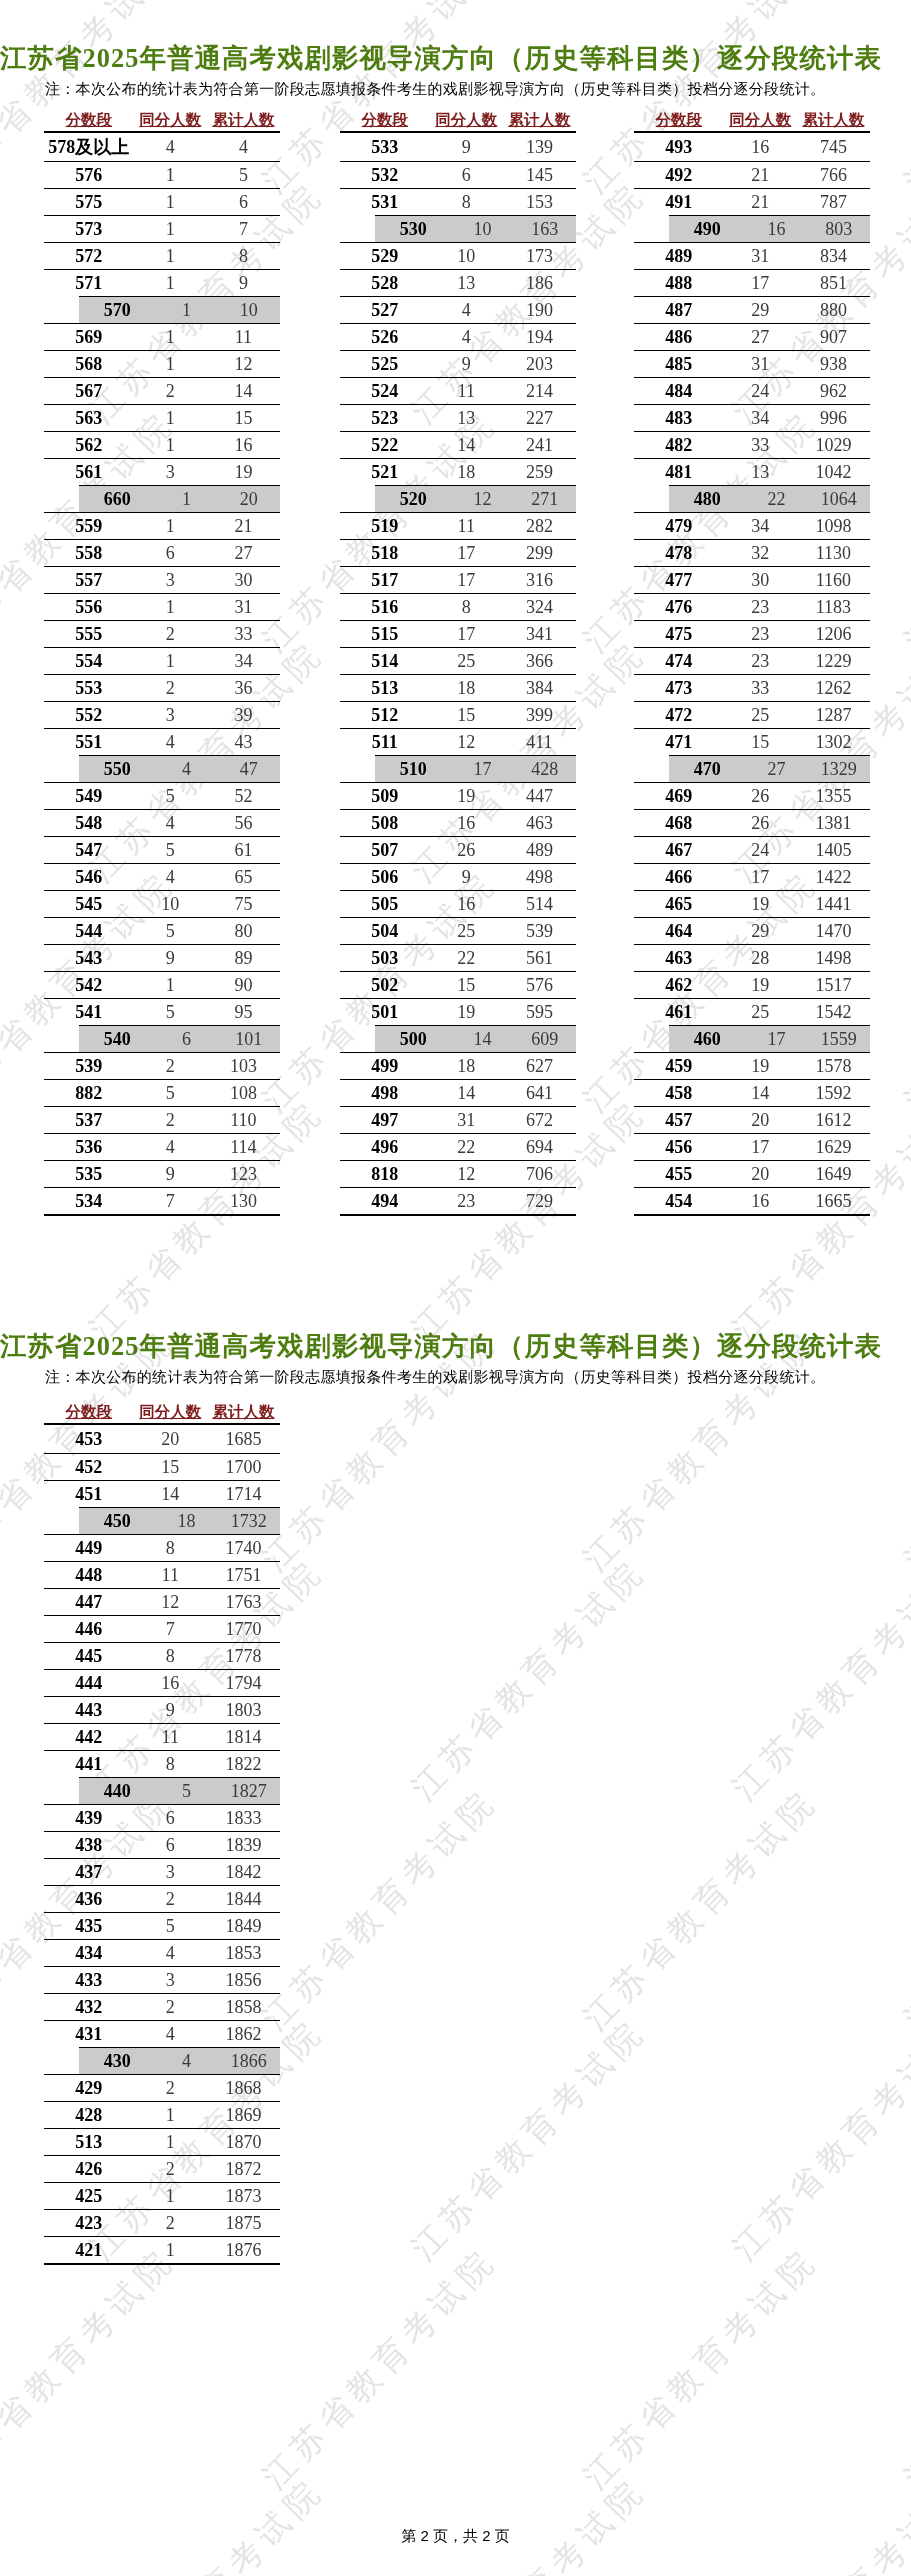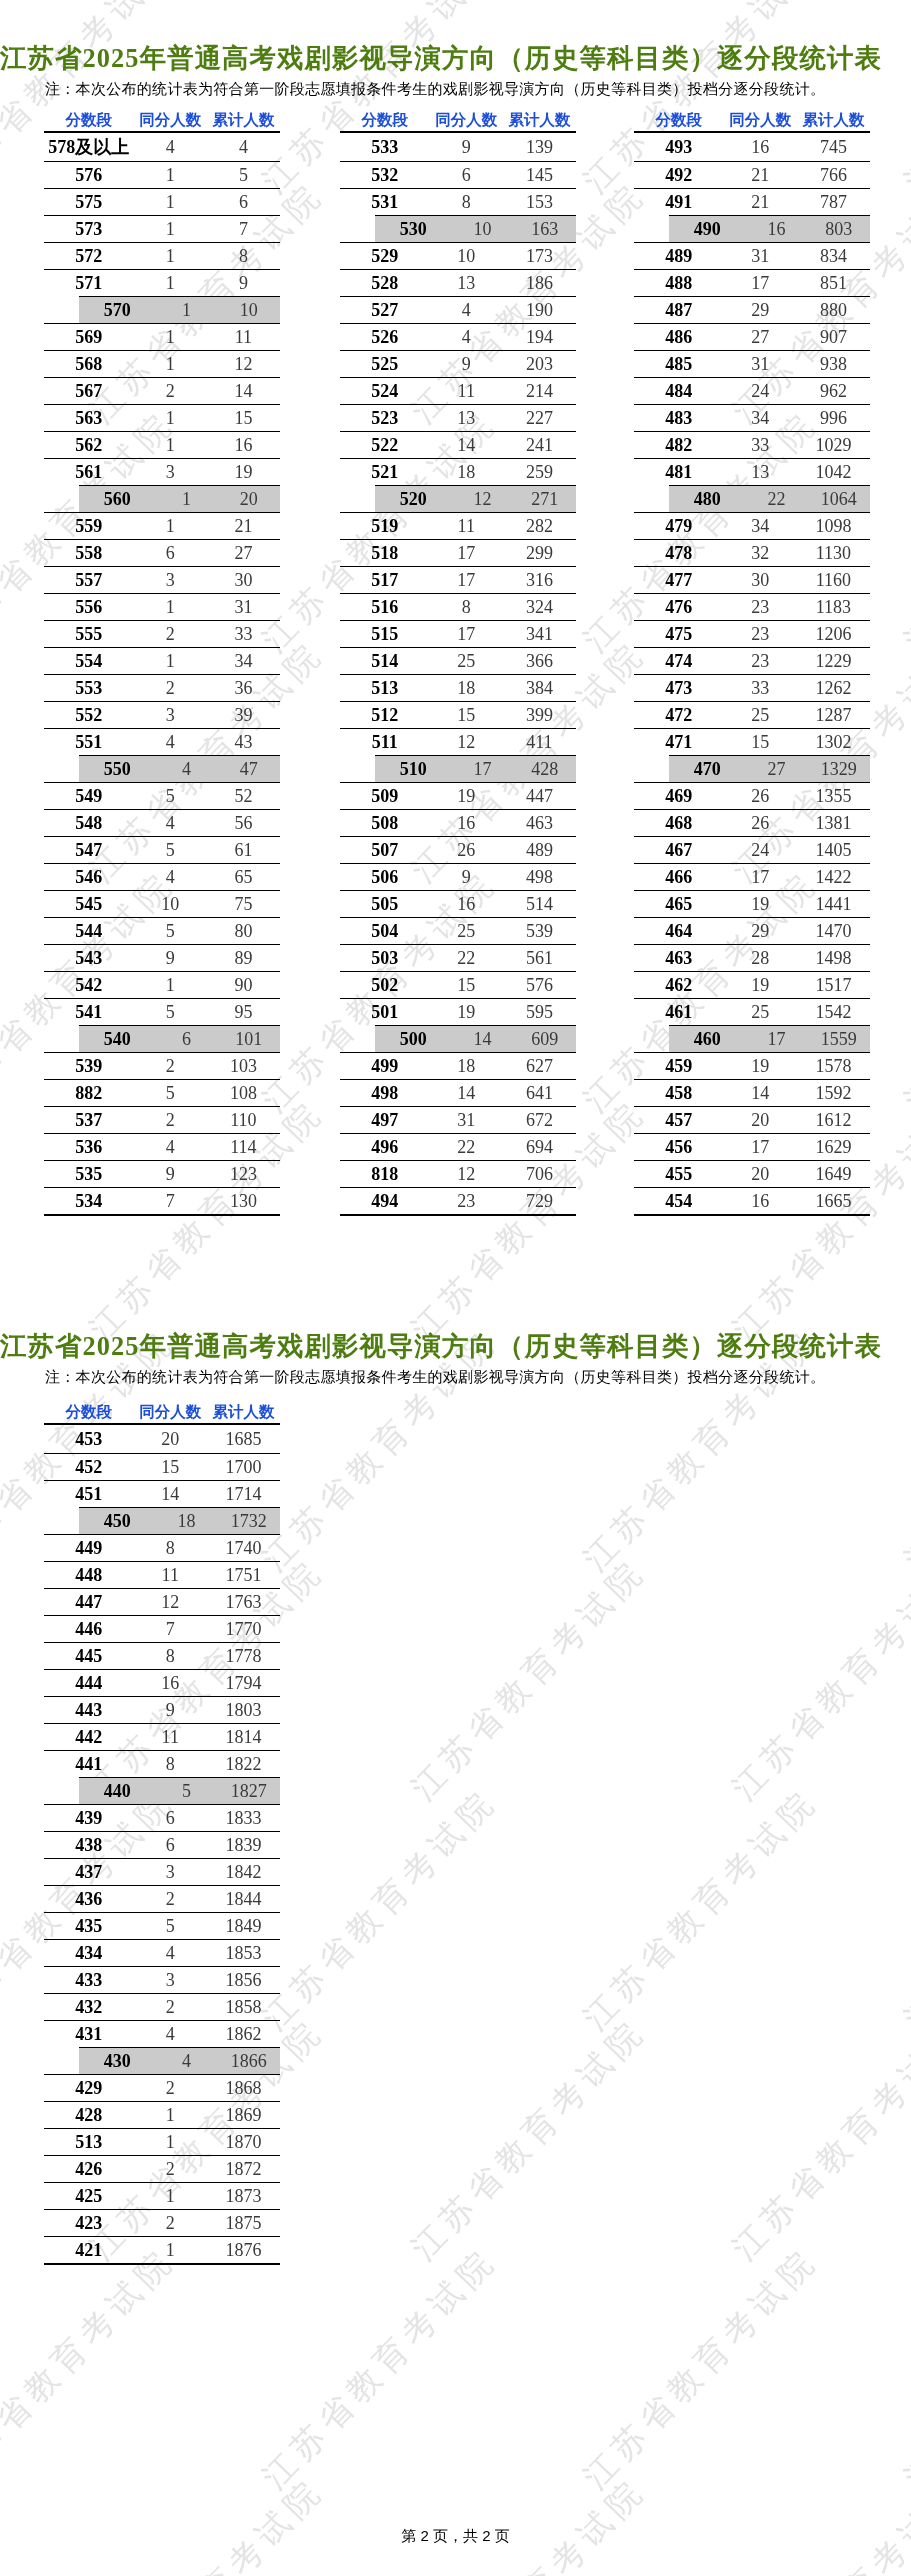--- a/index.html
+++ b/index.html
@@ -28,22 +28,23 @@
     white-space:nowrap;letter-spacing:0.3px;
   }
   .page-footer{
     position:absolute;left:0;width:911px;text-align:center;
     font-size:15px;color:#000;
     font-family:"Liberation Sans","DejaVu Sans",sans-serif;
   }
   .score-table{position:absolute;width:236px;}
   .thead{display:flex;height:22px;align-items:center;}
   .hc{
-    font-weight:bold;font-size:15.5px;color:#1d4ed8;text-align:center;
+    font-weight:bold;font-size:15.5px;color:#7f1d1d;text-align:center;
     font-family:"Liberation Sans","DejaVu Sans",sans-serif;
+    text-decoration:underline;
   }
   .c0{width:38%;} .c1{width:31%;} .c2{width:31%;}
   .tbody{border-top:2.3px solid #000;border-bottom:2.3px solid #000;}
   .trow{display:flex;height:27.6px;align-items:center;box-sizing:content-box;}
   .trow + .trow{border-top:1.7px solid #000;height:26px;}
   .trow.hl{background:#cbcbcb;margin-left:35px;}
   .cell{text-align:center;font-size:18px;line-height:1;}
   .cell.score{font-weight:bold;color:#000;}
   .cell.cnt{font-weight:normal;color:#3a3a3a;}
 </style>
@@ -166,21 +167,21 @@
           <span class="cell c0 score">562</span>
           <span class="cell c1 cnt">1</span>
           <span class="cell c2 cnt">16</span>
         </div>
         <div class="trow">
           <span class="cell c0 score">561</span>
           <span class="cell c1 cnt">3</span>
           <span class="cell c2 cnt">19</span>
         </div>
         <div class="trow hl">
-          <span class="cell c0 score">560</span>
+          <span class="cell c0 score">660</span>
           <span class="cell c1 cnt">1</span>
           <span class="cell c2 cnt">20</span>
         </div>
         <div class="trow">
           <span class="cell c0 score">559</span>
           <span class="cell c1 cnt">1</span>
           <span class="cell c2 cnt">21</span>
         </div>
         <div class="trow">
           <span class="cell c0 score">558</span>

